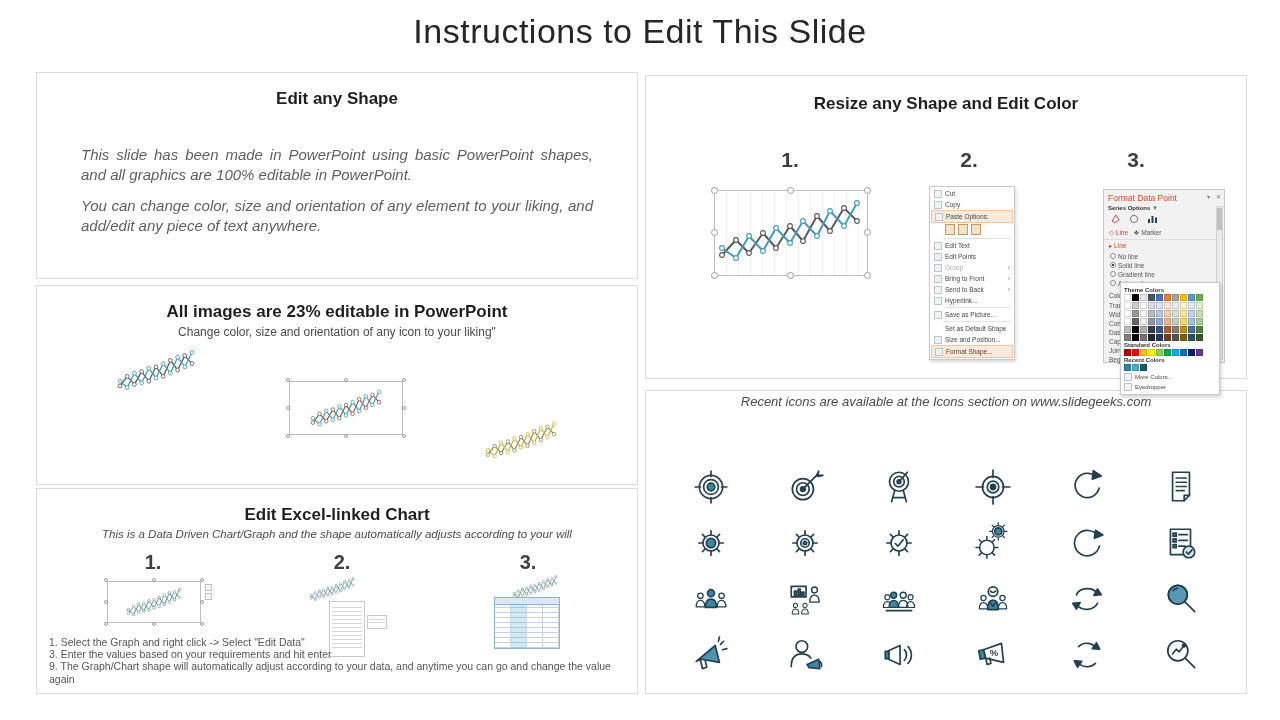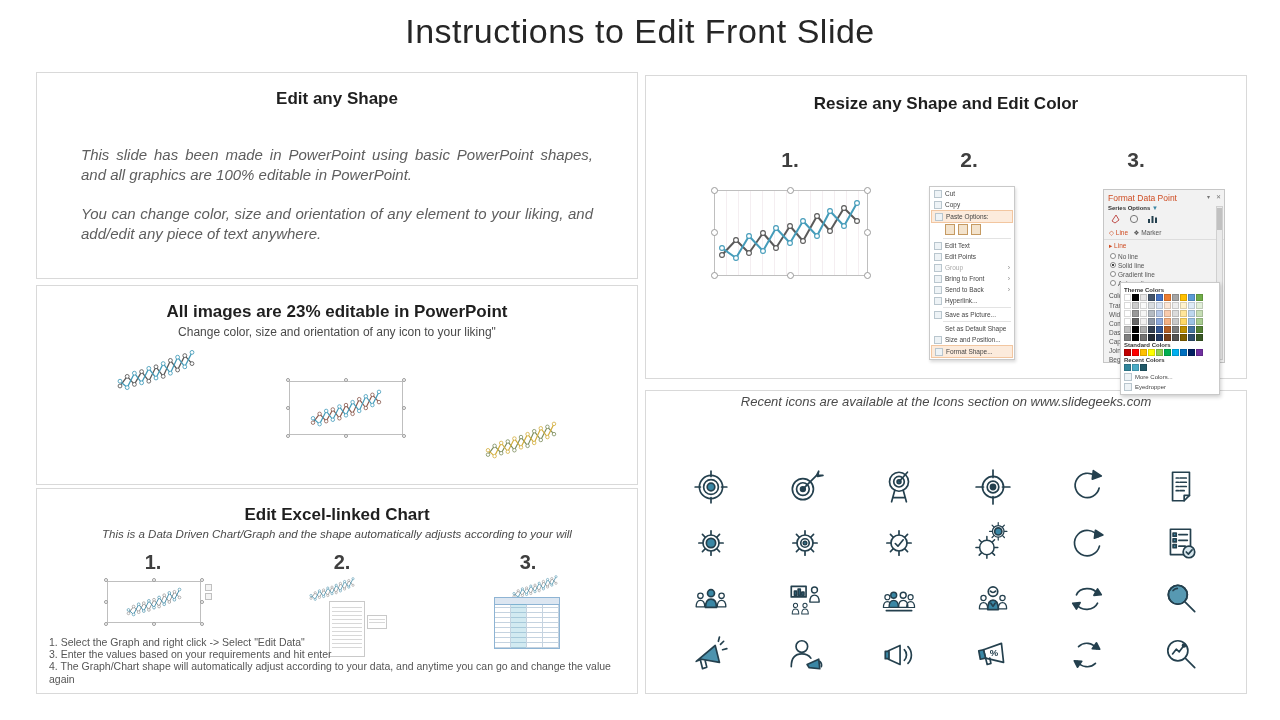--- a/index.html
+++ b/index.html
@@ -105,26 +105,26 @@
       <circle cx="0" cy="-6.5" r="3.3"></circle>
       <path d="M-5.2 7 Q-5.2 -0.8 0 -0.8 Q5.2 -0.8 5.2 7 Z"></path>
     </g>
     <g id="sym-gear">
       <circle cx="18" cy="18" r="7.6"></circle>
       <path d="M26 18h3.5M23.7 23.7l2.4 2.4M18 26v3.5M12.3 23.7l-2.4 2.4M10 18H6.5M12.3 12.3L9.9 9.9M18 10V6.5M23.7 12.3l2.4-2.4"></path>
     </g>
   </defs>
 </svg>
 
-<div class="slide-title">Instructions to Edit Front Slide</div>
+<div class="slide-title">Instructions to Edit This Slide</div>
 
 <div class="panel" id="panel-edit-shape">
   <div class="p-title">Edit any Shape</div>
   <p class="para" style="margin-top:36px">This slide has been made in PowerPoint using basic PowerPoint shapes, and all graphics are 100% editable in PowerPoint.</p>
-  <p class="para" style="margin-top:20px">You can change color, size and orientation of any element to your liking, and add/edit any piece of text anywhere.</p>
+  <p class="para" style="margin-top:12px">You can change color, size and orientation of any element to your liking, and add/edit any piece of text anywhere.</p>
 </div>
 
 <div class="panel" id="panel-images">
   <div class="p-title">All images are 23% editable in PowerPoint</div>
   <div class="p-sub">Change color, size and orientation of any icon to your liking"</div>
 
   <svg class="zz-chart" style="left:70px;top:60px" width="98" height="48" viewBox="0 0 100 60">
     <polyline class="zz c-dark" points="5,50 14,38 23,48 32,32 41,44 50,26 59,38 68,18 77,30 86,12 95,22"></polyline>
     <polyline class="zz c-blue" points="5,44 14,52 23,34 32,46 41,28 50,40 59,22 68,34 77,14 86,26 95,8"></polyline>
   <circle cx="5" cy="50" r="2.4" fill="#fff" stroke="rgb(90, 90, 90)" stroke-width="1.1"></circle>
@@ -333,21 +333,21 @@
       </svg>
     <div class="sheet" style="left:2px;top:24px;width:64px;height:50px">
       <em></em>
         <u></u>
     </div>
   </div>
 
   <div class="instr">
     <div>1. Select the Graph and right click -&gt; Select "Edit Data"</div>
     <div>3. Enter the values based on your requirements and hit enter</div>
-    <div>4. The Graph/Chart shape will  automatically adjust according to your data, and anytime you can go and change the value again</div>
+    <div>9. The Graph/Chart shape will  automatically adjust according to your data, and anytime you can go and change the value again</div>
   </div>
 </div>
 
 <div class="panel" id="panel-resize">
   <div class="p-title" style="margin-top:18px">Resize any Shape and Edit Color</div>
 
   <span class="step-num" style="left:144px;top:72px;font-size:21px">1.</span>
   <span class="step-num" style="left:323px;top:72px;font-size:21px">2.</span>
   <span class="step-num" style="left:490px;top:72px;font-size:21px">3.</span>
 

